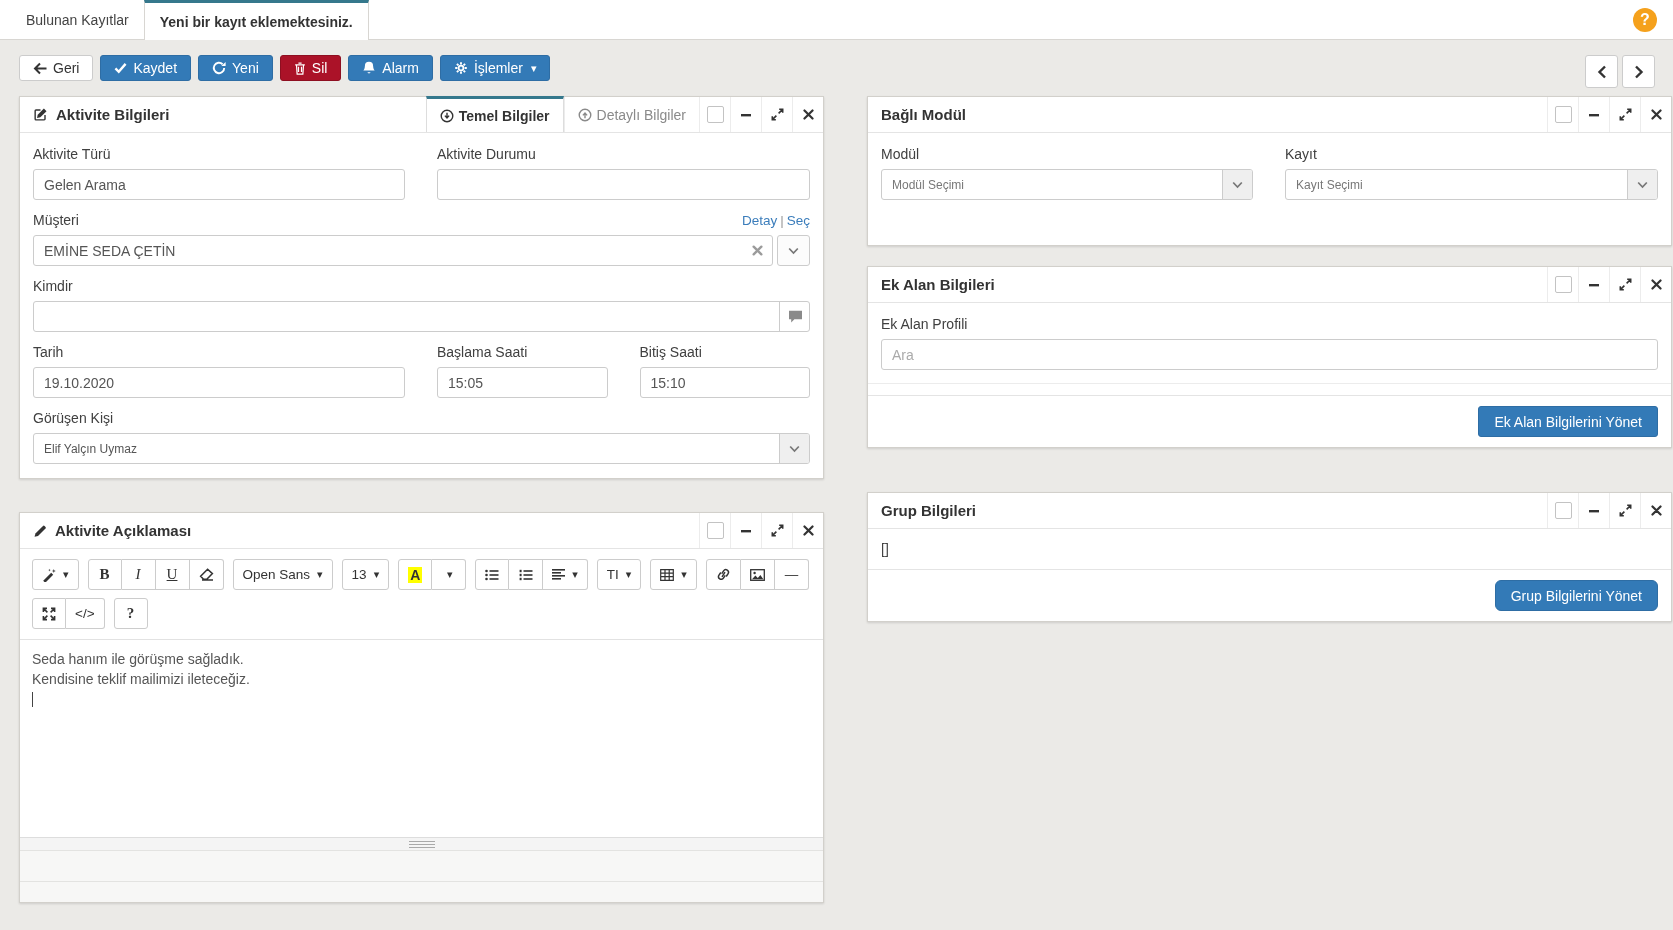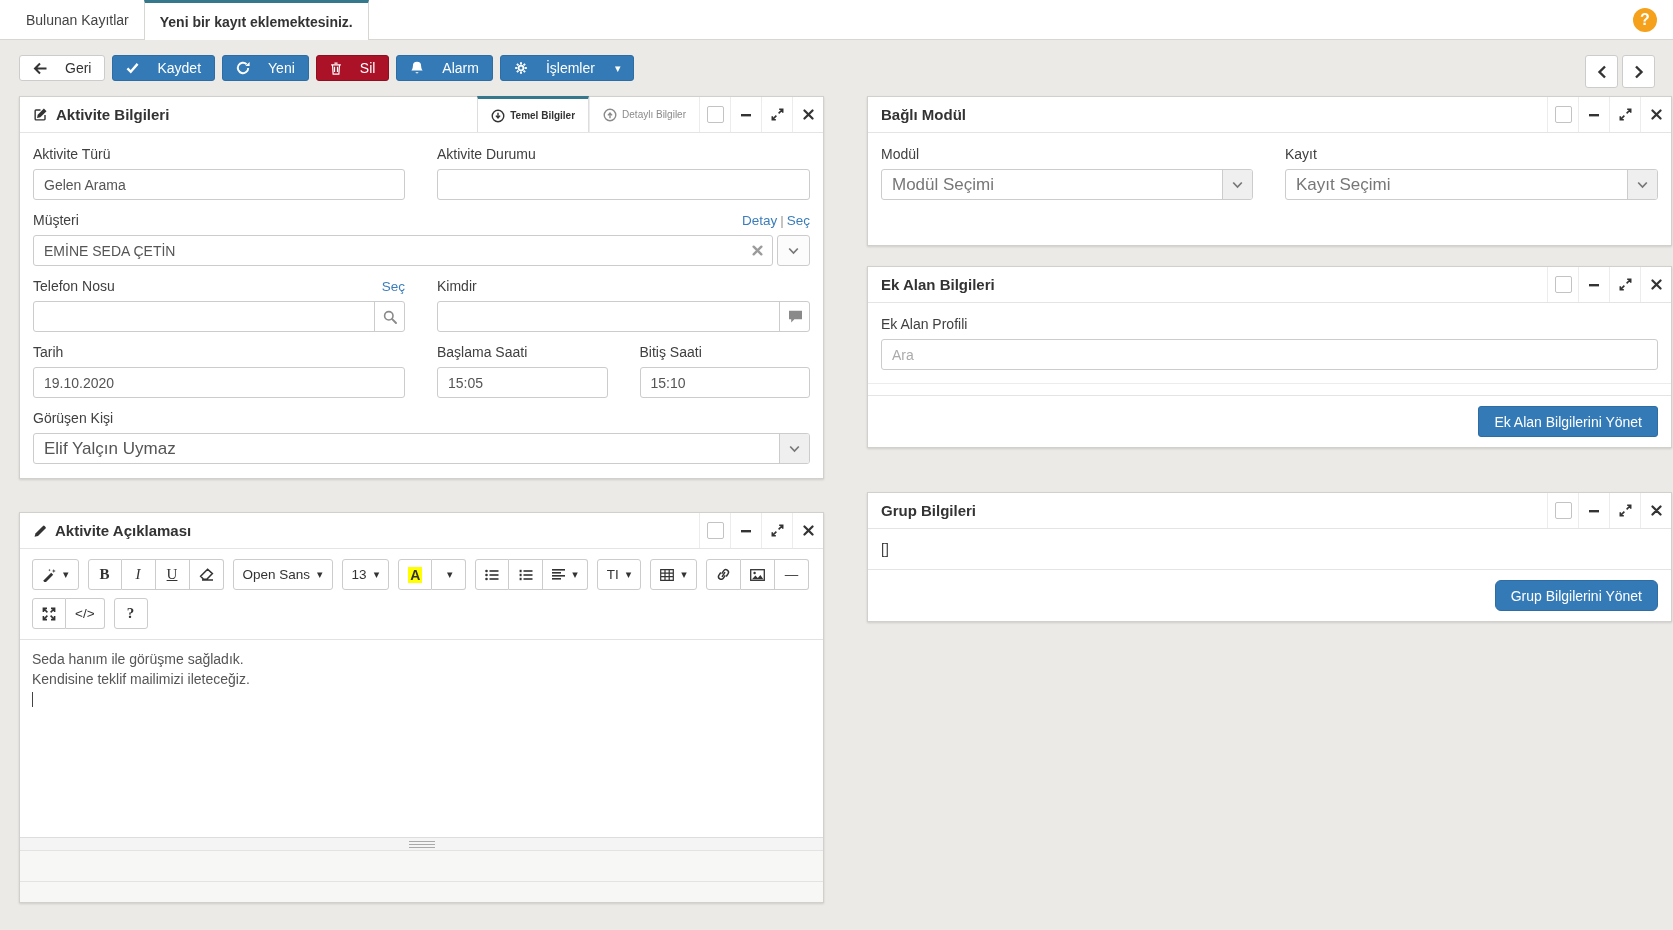--- a/index.html
+++ b/index.html
@@ -28,21 +28,21 @@
   .help-bubble {
     position:absolute; right:16px; top:8px; width:24px; height:24px; border-radius:50%;
     background:#f5a11c; color:#fff; font-weight:bold; font-size:16px;
     display:flex; align-items:center; justify-content:center;
   }
 
   
   .content { padding:15px 0 0 19px; }
   .toolbar-row { display:flex; align-items:flex-start; margin-bottom:8px; width:1636px; }
   .btn {
-    height:20px; display:inline-flex; align-items:center; gap:18px; padding:12px 13px;
+    height:20px; display:inline-flex; align-items:center; gap:6px; padding:12px 13px;
     border-radius:3px; font-size:14px; border:1px solid #ccc; background:#fff; color:#333;
     margin-right:7px; cursor:pointer; white-space:nowrap;
   }
   .btn .ic { display:inline-flex; align-items:center; }
   .btn-primary { background:#337ab7; border-color:#2e6da4; color:#fff; }
   .btn-danger  { background:#ab1228; border-color:#8e0f21; color:#fff; }
   .caret { font-size:11px; line-height:1; margin-left:2px; }
   .pager { margin-left:auto; display:flex; }
   .pager .pbtn {
     width:33px; height:33px; border:1px solid #ccc; background:#fff; border-radius:3px;
@@ -60,21 +60,21 @@
   }
   .panel-title {
     display:flex; align-items:center; gap:8px; padding:0 13px; font-weight:bold; font-size:15px; color:#333; flex:1;
   }
   .pc {
     width:31px; display:flex; align-items:center; justify-content:center;
     border-left:1px solid #ececec; color:#333; cursor:pointer;
   }
   .pc .chk { width:17px; height:17px; border:1px solid #c3c3c3; border-radius:2px; background:#fff; }
   .htab {
-    display:flex; align-items:center; gap:5px; padding:0 13px; font-size:10px; color:#8a8a8a;
+    display:flex; align-items:center; gap:5px; padding:0 13px; font-size:14px; color:#8a8a8a;
     border-left:1px solid #ececec; cursor:pointer;
   }
   .htab.active {
     border-top:3px solid #35788c; margin-top:-1px; font-weight:bold; color:#333;
     border-left:1px solid #ddd; border-right:1px solid #ddd; background:#fff;
   }
   .panel-body { padding:13px; }
 
   
   .frow { display:flex; gap:32px; margin-bottom:12px; }
@@ -94,21 +94,21 @@
   .inp::placeholder { color:#aaa; }
   .inwrap { position:relative; display:flex; align-items:center; }
   .inwrap .inp { padding-right:34px; }
   .addon {
     position:absolute; right:0; top:1px; bottom:1px; width:31px;
     display:flex; align-items:center; justify-content:center;
     border-left:1px solid #ccc; color:#8a8a8a;
   }
   .selbox {
     height:31px; border:1px solid #ccc; border-radius:3px; background:#fff; position:relative;
-    display:flex; align-items:center; padding:0 40px 0 10px; font-size:17px; color:#666; cursor:pointer;
+    display:flex; align-items:center; padding:0 40px 0 10px; font-size:12px; color:#666; cursor:pointer;
   }
   .selbox .chev {
     position:absolute; right:0; top:0; bottom:0; width:30px; background:#efefef;
     border-left:1px solid #ccc; border-radius:0 2px 2px 0;
     display:flex; align-items:center; justify-content:center; color:#777;
   }
   .combo { display:flex; gap:4px; }
   .combo .inwrap { flex:1;align-items:center; }
   .combo .addon { border-left:none; color:#9b9b9b; }
   .ddbtn {
@@ -345,35 +345,20 @@
                         <svg width="11" height="8" viewBox="0 0 11 8">
                           <path d="M1.2 1.5L5.5 6l4.3-4.5" fill="none" stroke="currentColor" stroke-width="1.7"></path>
                         </svg>
                       </span>
                   </div>
                 </div>
               </div>
             </div>
 
             <div class="frow">
-              <div class="half">
-                <div class="flabel">
-                  <span>Telefon Nosu</span>
-                  <span class="flinks"><a style="color: rgb(59, 125, 187);">Seç</a></span>
-                </div>
-                <div class="inwrap">
-                  <input class="inp" value="" style="">
-                  <span class="addon">
-                      <svg width="14" height="14" viewBox="0 0 14 14">
-                        <circle cx="5.8" cy="5.8" r="4.2" fill="none" stroke="currentColor" stroke-width="1.6"></circle>
-                        <path d="M9.2 9.2L13 13" stroke="currentColor" stroke-width="1.9" stroke-linecap="round"></path>
-                      </svg>
-                    </span>
-                </div>
-              </div>
               <div class="half" style="flex:1">
                 <div class="flabel">
                     <span>Kimdir</span>
                   </div>
                 <div class="inwrap">
                   <input class="inp" value="" style="">
                   <span class="addon">
                       <svg width="15" height="13" viewBox="0 0 15 13">
                         <path d="M1 .8h13v8.4H6.4L3.2 12.4V9.2H1z" fill="currentColor"></path>
                       </svg>

